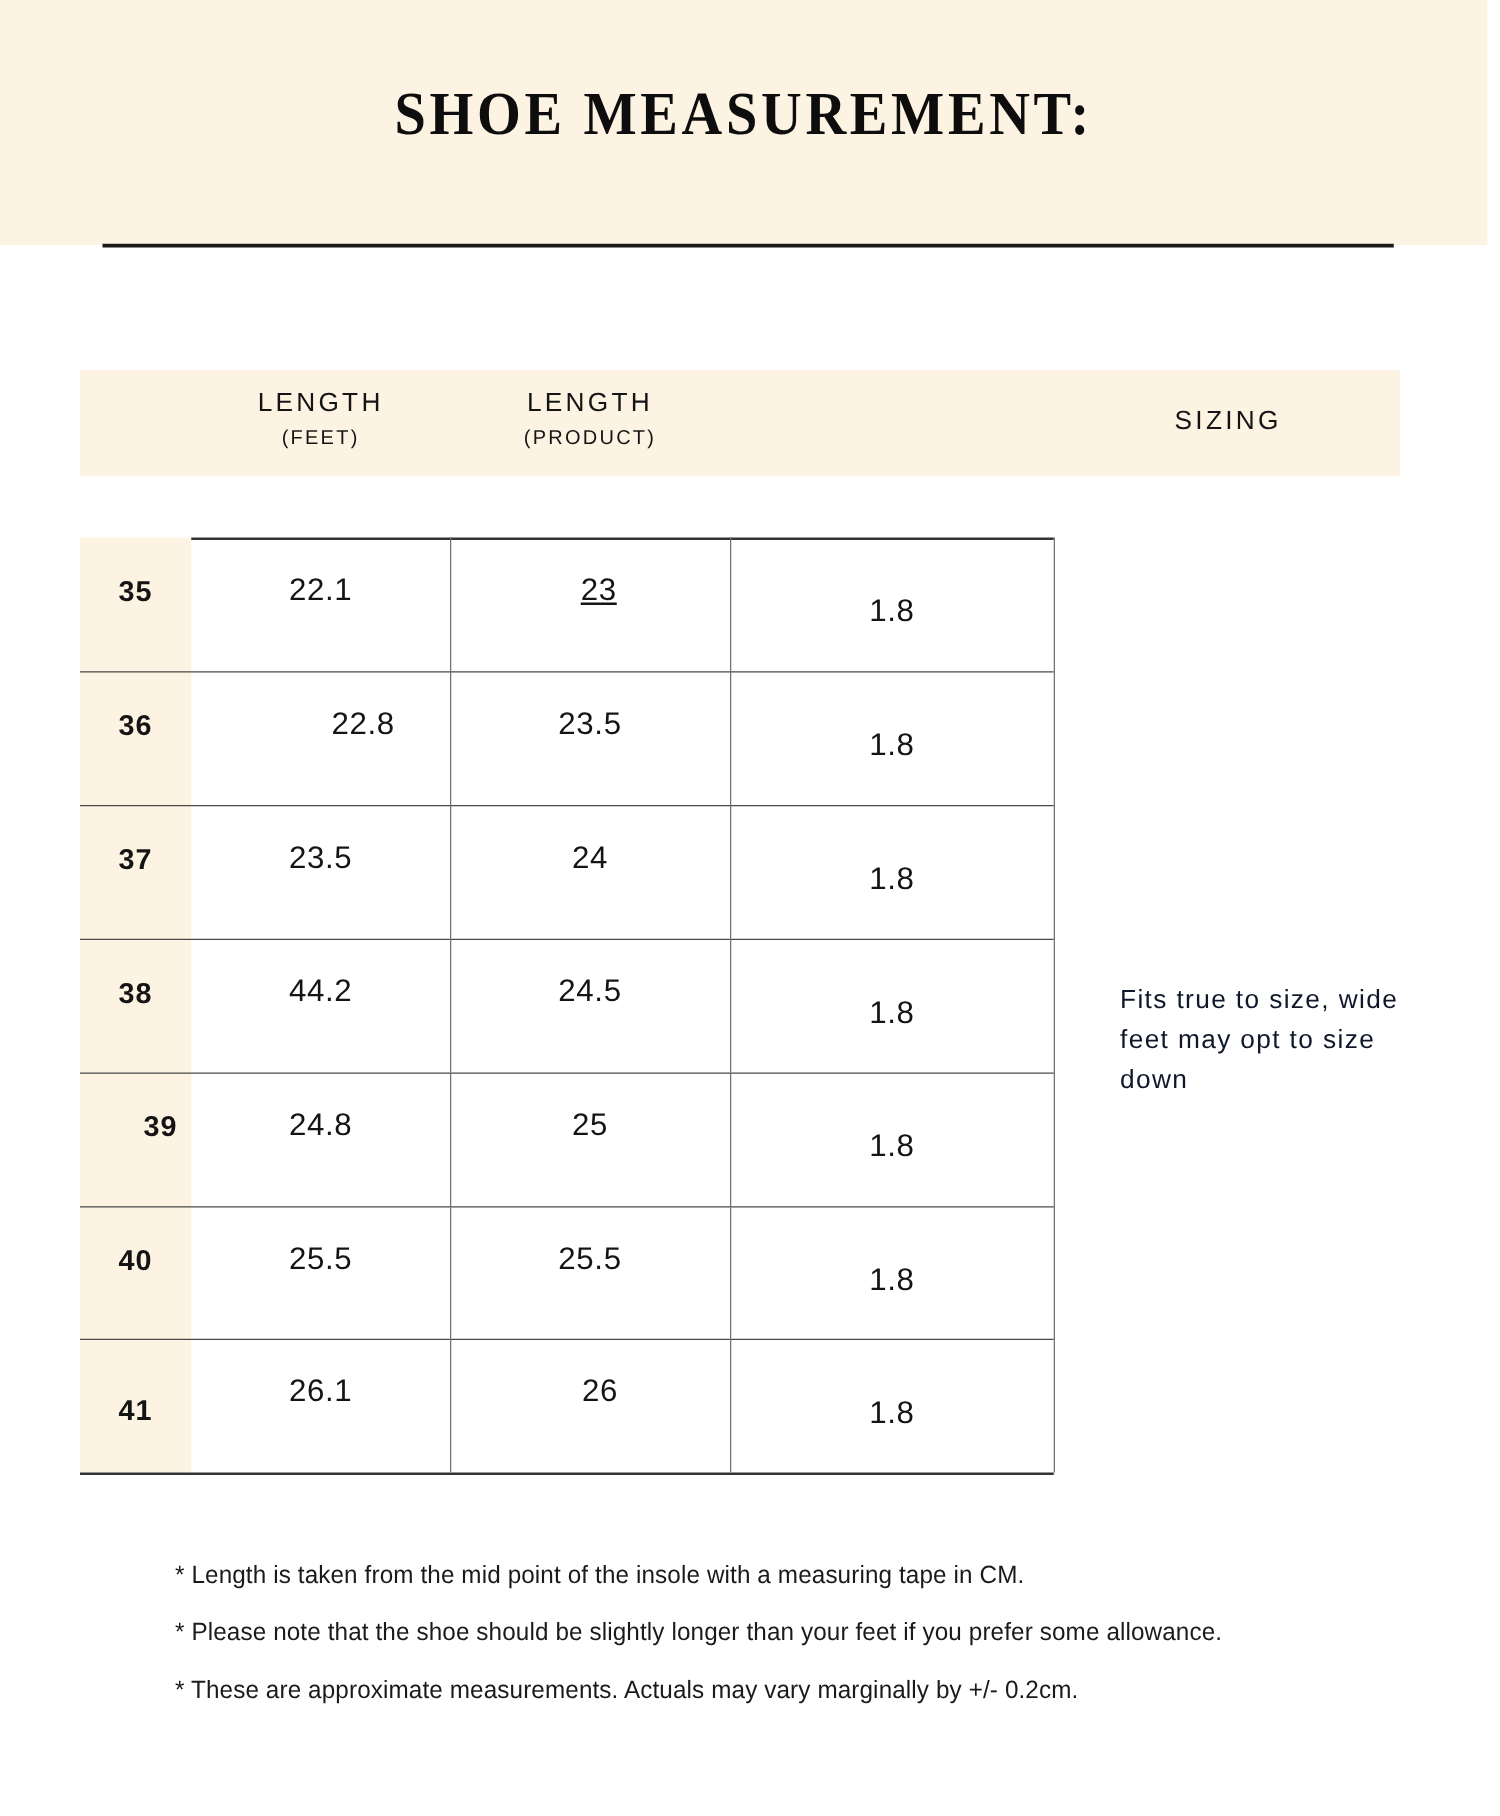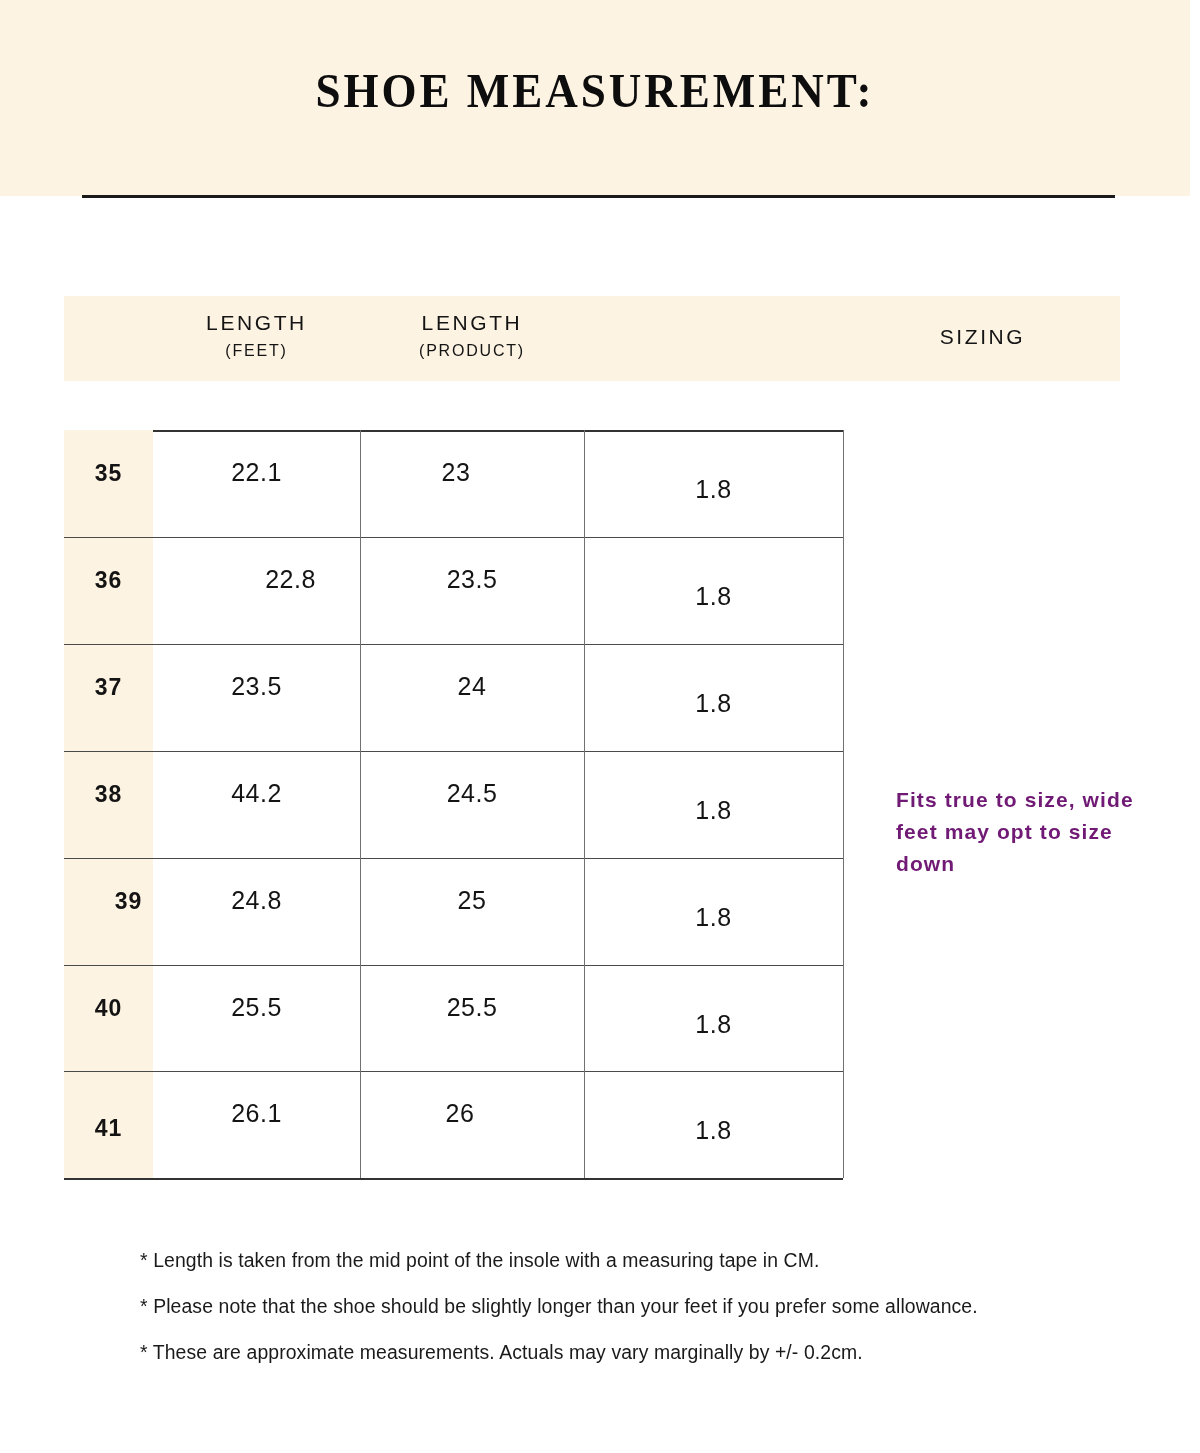--- a/index.html
+++ b/index.html
@@ -130,22 +130,21 @@
   }
 
   .sizing-note {
     position: absolute;
     left: 896px;
     top: 784px;
     width: 250px;
     font-size: 21px;
     line-height: 32px;
     letter-spacing: 1.1px;
-    color: #701a75;
-    font-weight: bold;
+    color: #0f172a;
   }
 
   
   .footnotes {
     position: absolute;
     left: 140px;
     top: 1248px;
     width: 1000px;
   }
   .footnote {
@@ -193,21 +192,21 @@
       <div class="grid-h" style="left: 64px; top: 965px; width: 779px;"></div>
       <div class="grid-h" style="left: 64px; top: 1071px; width: 779px;"></div>
       <div class="grid-h strong" style="left: 64px; top: 1178px; width: 779px;"></div>
       <div class="grid-v" style="left: 360px; top: 430px; height: 748px;"></div>
       <div class="grid-v" style="left: 584px; top: 430px; height: 748px;"></div>
       <div class="grid-v" style="left: 843px; top: 430px; height: 748px;"></div>
     </div>
   <div id="table-cells">
       <div class="cell size-cell" style="left: 64px; top: 460px; width: 89px;">35</div>
       <div class="cell" style="left: 153px; top: 458px; width: 207px;">22.1</div>
-      <div class="cell" style="left: 344px; top: 458px; width: 224px;">23</div>
+      <div class="cell" style="left: 367px; top: 458px; width: 224px; text-decoration: underline;">23</div>
       <div class="cell" style="left: 584px; top: 475px; width: 259px;">1.8</div>
       <div class="cell size-cell" style="left: 64px; top: 567px; width: 89px;">36</div>
       <div class="cell" style="left: 153px; top: 565px; width: 207px; margin-left: 34px;">22.8</div>
       <div class="cell" style="left: 360px; top: 565px; width: 224px;">23.5</div>
       <div class="cell" style="left: 584px; top: 582px; width: 259px;">1.8</div>
       <div class="cell size-cell" style="left: 64px; top: 674px; width: 89px;">37</div>
       <div class="cell" style="left: 153px; top: 672px; width: 207px;">23.5</div>
       <div class="cell" style="left: 360px; top: 672px; width: 224px;">24</div>
       <div class="cell" style="left: 584px; top: 689px; width: 259px;">1.8</div>
       <div class="cell size-cell" style="left: 64px; top: 781px; width: 89px;">38</div>
@@ -217,21 +216,21 @@
       <div class="cell size-cell" style="left: 64px; top: 888px; width: 89px; padding-left: 20px;">39</div>
       <div class="cell" style="left: 153px; top: 886px; width: 207px;">24.8</div>
       <div class="cell" style="left: 360px; top: 886px; width: 224px;">25</div>
       <div class="cell" style="left: 584px; top: 903px; width: 259px;">1.8</div>
       <div class="cell size-cell" style="left: 64px; top: 995px; width: 89px;">40</div>
       <div class="cell" style="left: 153px; top: 993px; width: 207px;">25.5</div>
       <div class="cell" style="left: 360px; top: 993px; width: 224px;">25.5</div>
       <div class="cell" style="left: 584px; top: 1010px; width: 259px;">1.8</div>
       <div class="cell size-cell" style="left: 64px; top: 1115px; width: 89px;">41</div>
       <div class="cell" style="left: 153px; top: 1099px; width: 207px;">26.1</div>
-      <div class="cell" style="left: 348px; top: 1099px; width: 224px;">26</div>
+      <div class="cell" style="left: 368px; top: 1099px; width: 224px;">26</div>
       <div class="cell" style="left: 584px; top: 1116px; width: 259px;">1.8</div>
     </div>
 
   <div class="sizing-note">Fits true to size, wide feet may opt to size down</div>
 </div>
 
 <div class="footnotes">
   <div class="footnote">* Length is taken from the mid point of the insole with a measuring tape in CM.</div>
   <div class="footnote">* Please note that the shoe should be slightly longer than your feet if you prefer some allowance.</div>
   <div class="footnote">* These are approximate measurements. Actuals may vary marginally by +/- 0.2cm.</div>

